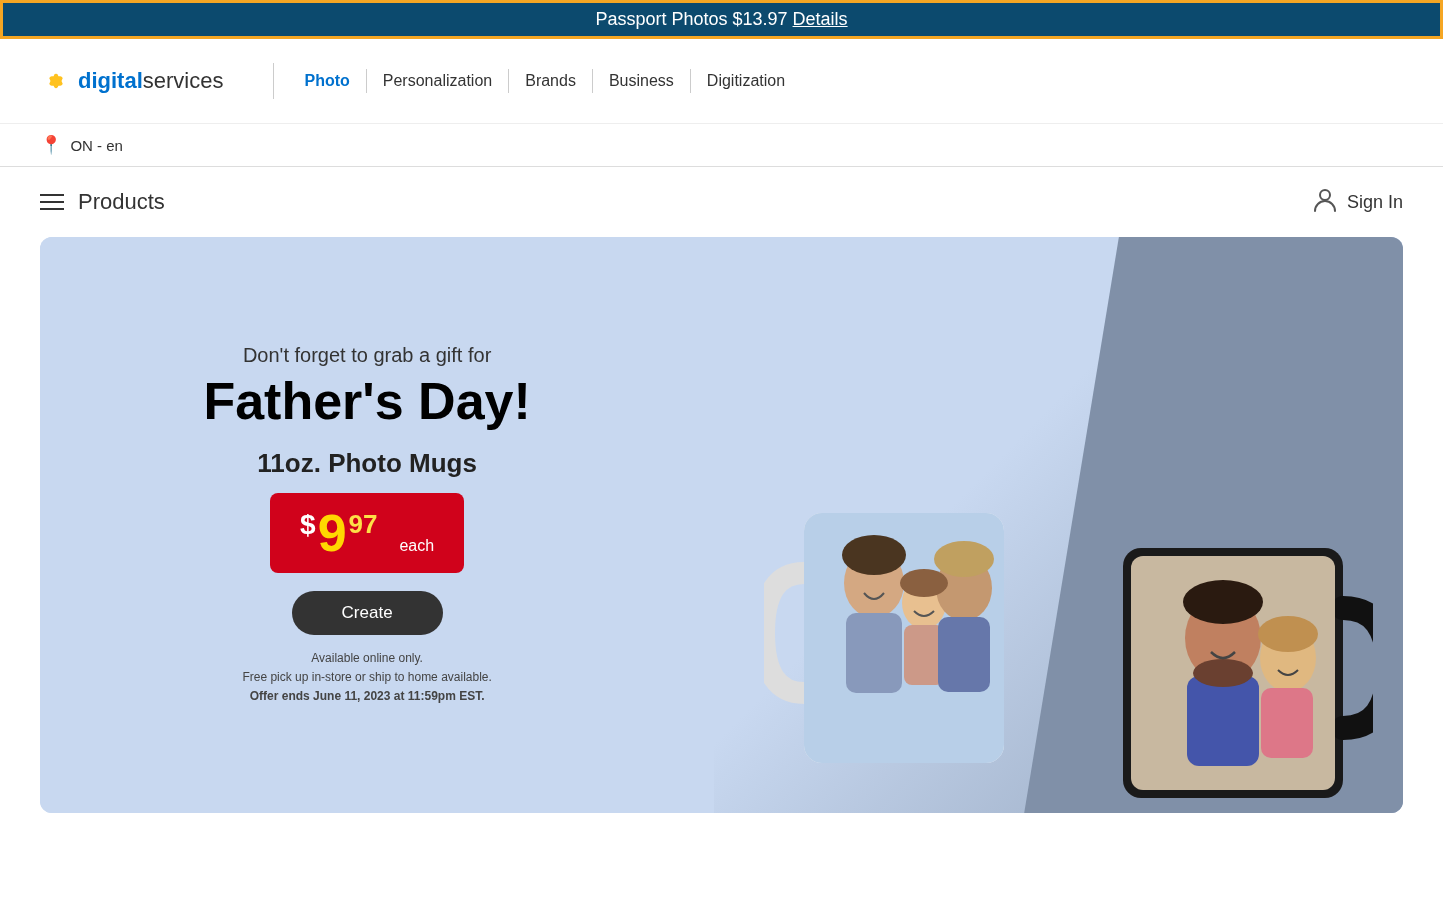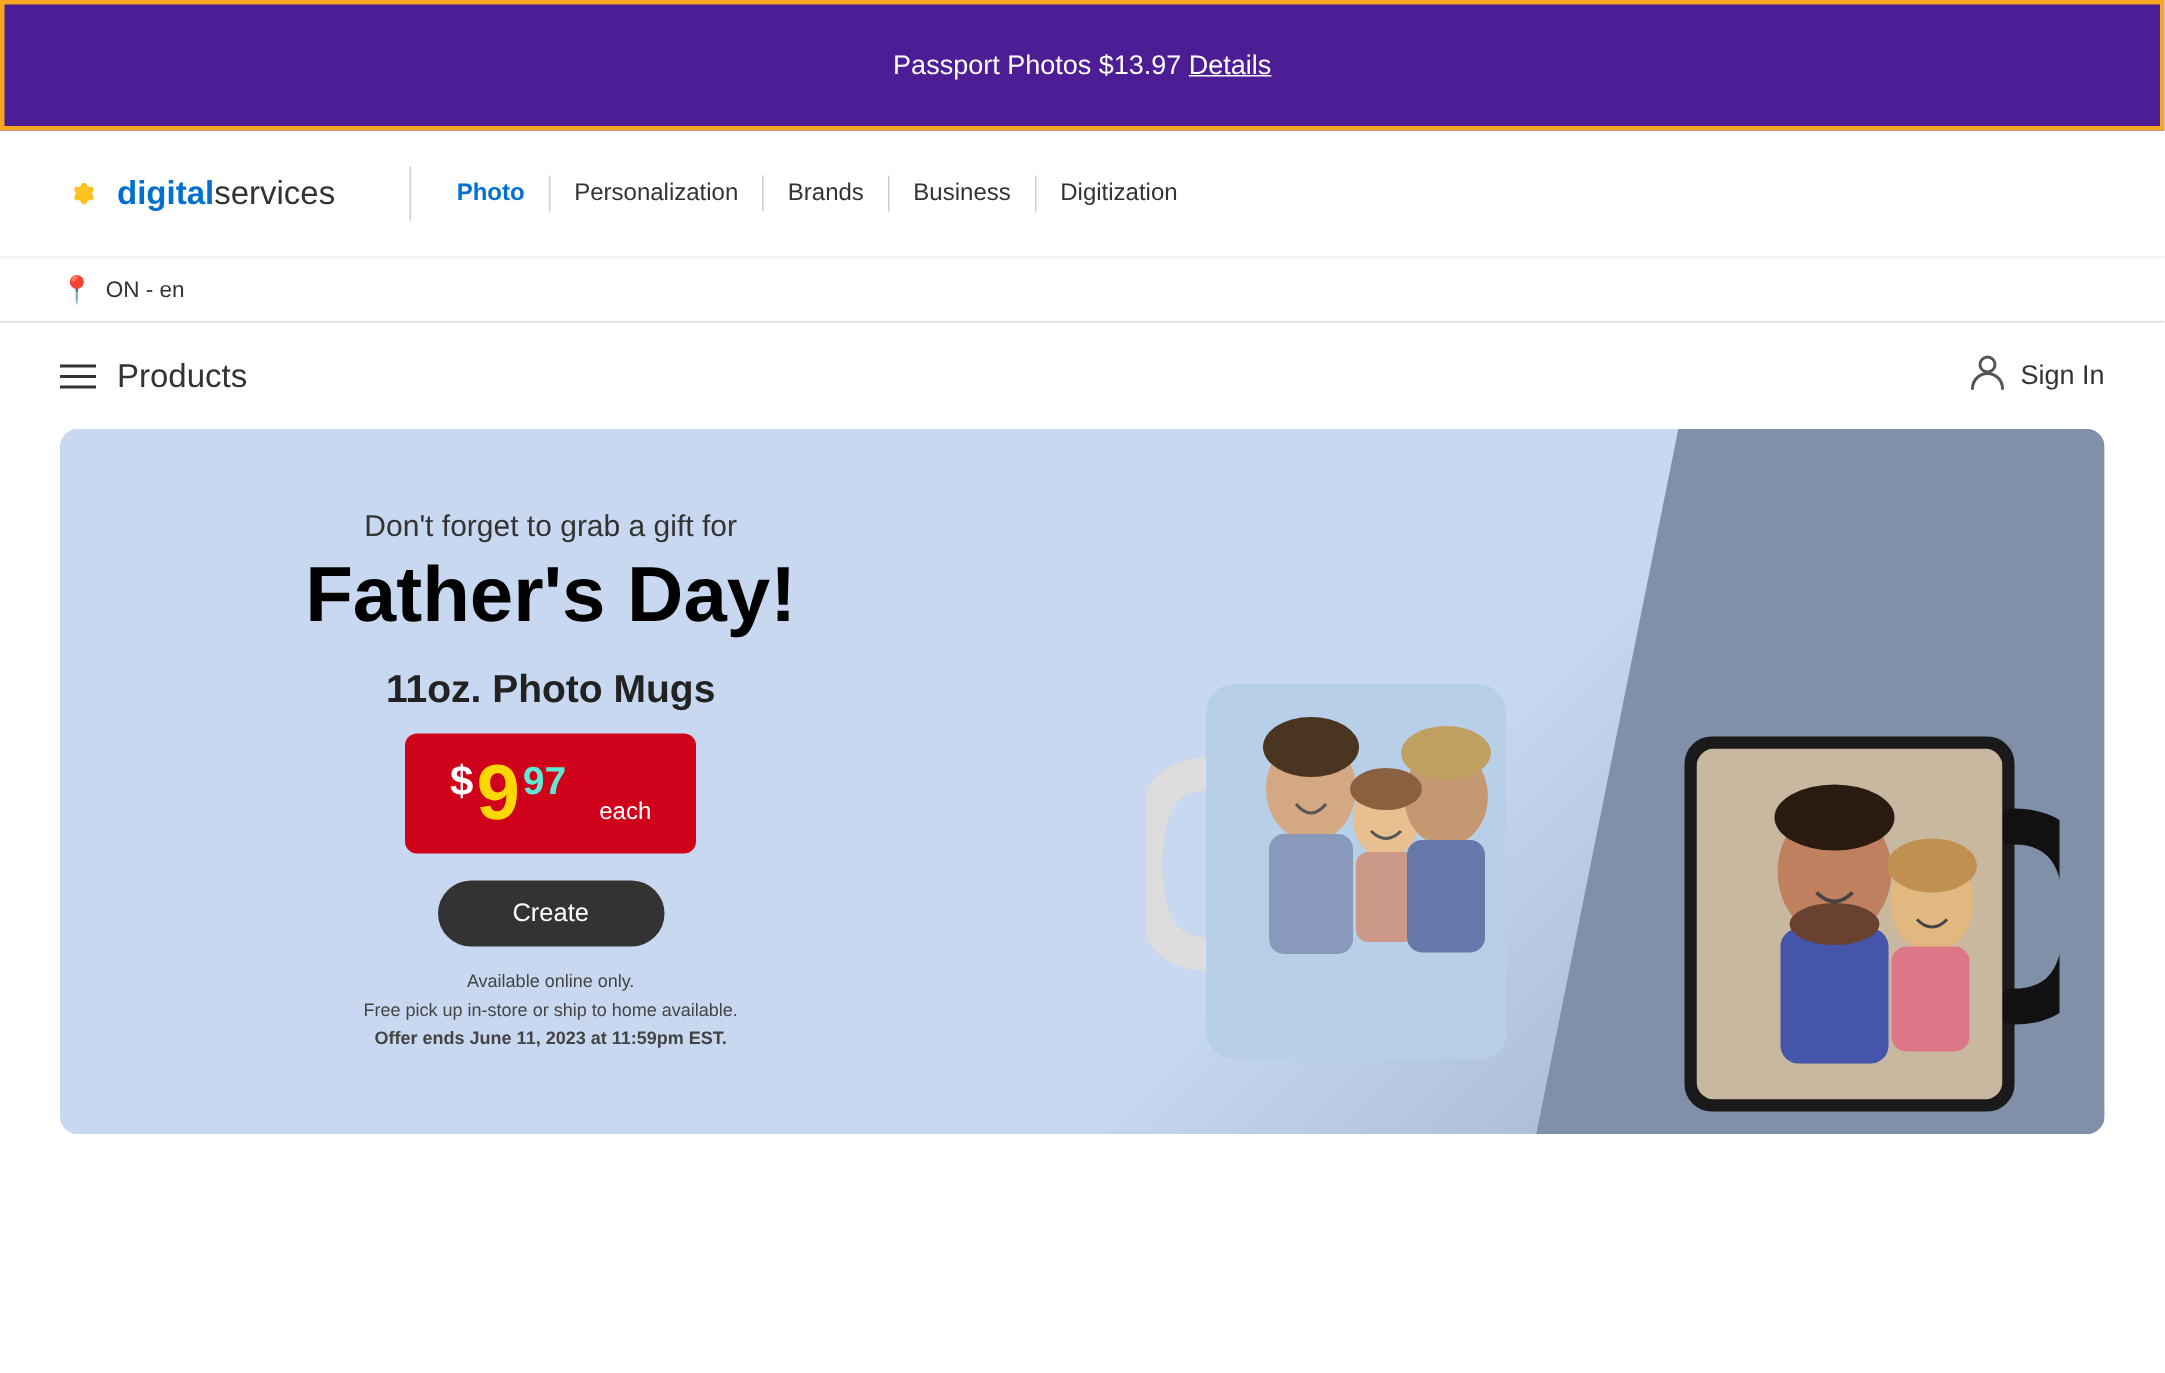--- a/index.html
+++ b/index.html
@@ -1,24 +1,24 @@
 <!DOCTYPE html>
 <html><head>
   <meta charset="utf-8">
   <style>
     * { margin: 0; padding: 0; box-sizing: border-box; }
     body { font-family: Arial, sans-serif; background: #fff; width: 1443px; min-height: 915px; overflow-x: hidden; }
 
     
     .top-banner {
-      background: #4c1d95;
+      background: #0c4a6e;
       border: 3px solid #f5a623;
       color: #fff;
       text-align: center;
-      padding: 30px 20px;
+      padding: 6px 20px;
       font-size: 18px;
       position: relative;
     }
     .top-banner a {
       color: #fff;
       text-decoration: underline;
     }
 
     
     .header {
@@ -127,21 +127,21 @@
       font-size: 18px;
       color: #333;
     }
 
     
     .hero-banner {
       margin: 0 40px 0 40px;
       border-radius: 12px;
       overflow: hidden;
       display: flex;
-      height: 470px;
+      height: 576px;
       background: #c8d8f0;
       position: relative;
       gap: 20px;
     }
     .hero-left {
       flex: 0 0 48%;
       background: #c8d8f0;
       display: flex;
       flex-direction: column;
       justify-content: center;
@@ -207,21 +207,21 @@
     }
     .price-main {
       font-size: 52px;
       font-weight: bold;
       color: #ffd700;
       line-height: 1;
     }
     .price-cents {
       font-size: 26px;
       font-weight: bold;
-      color: #5eead4;
+      color: #fde047;
       margin-top: 4px;
       line-height: 1;
     }
     .price-each {
       font-size: 16px;
       color: #fff;
       align-self: flex-end;
       margin-left: 20px;
       padding-bottom: 4px;
     }

